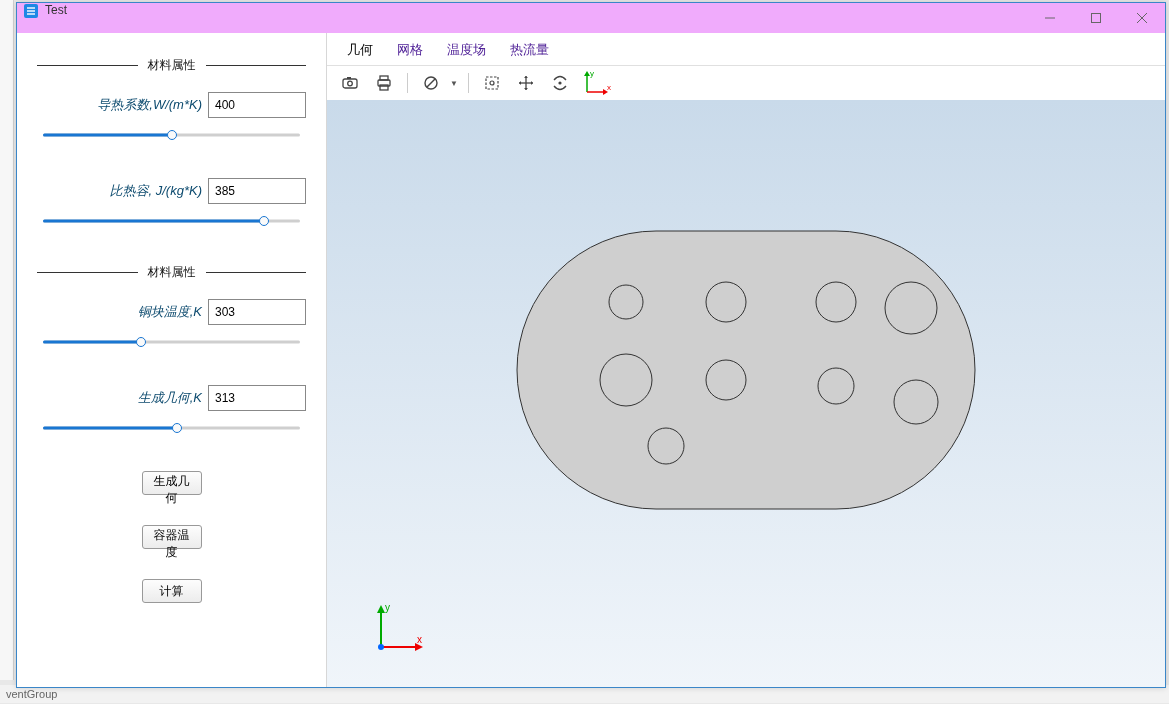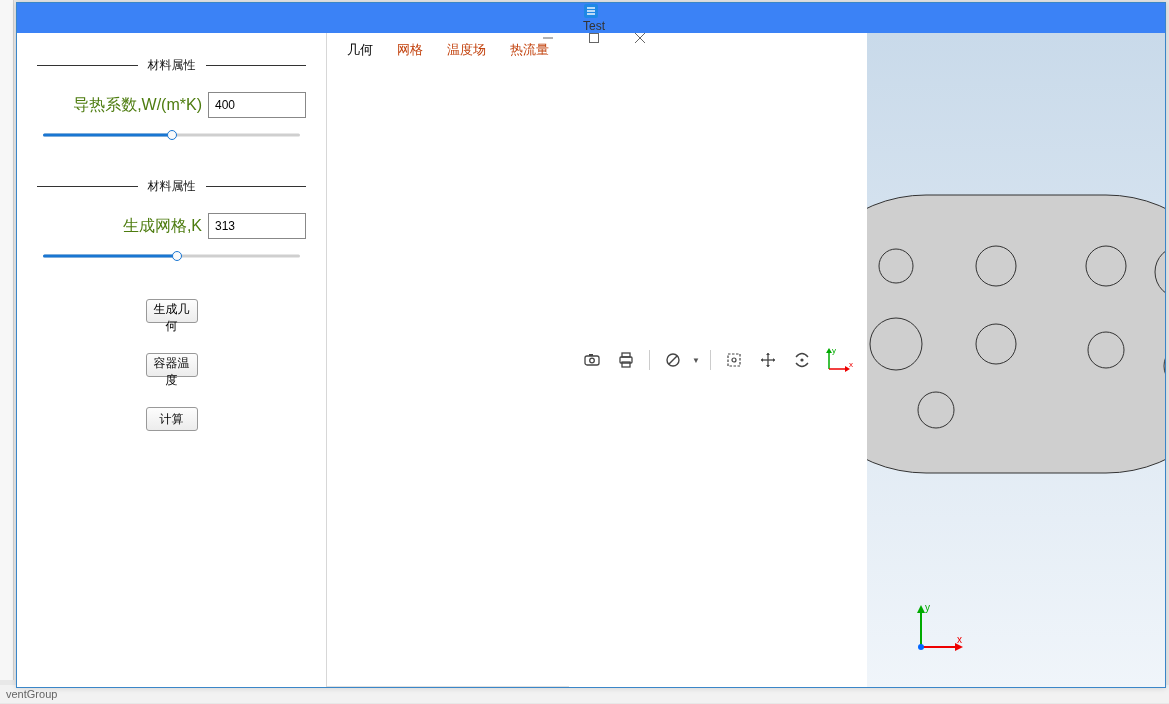--- a/index.html
+++ b/index.html
@@ -1,44 +1,44 @@
 <!DOCTYPE html>
 <html><head>
 <meta charset="utf-8">
 <style>
   * { box-sizing: border-box; }
   html, body { margin: 0; padding: 0; height: 100%; font-family: "Microsoft YaHei", Tahoma, Arial, sans-serif; font-size: 12px; background: #e8e8e8; overflow: hidden; }
   .desktop { position: relative; width: 1169px; height: 704px; }
   .bg-strip { position: absolute; left: 0; top: 0; width: 14px; height: 680px; background: #f7f7f7; border-right: 1px solid #d0d0d0; }
   .bg-foot  { position: absolute; left: 0; bottom: 1px; width: 100%; height: 18px; background: #f2f2f2; font-size: 11px; color: #666; padding-left: 6px; line-height: 18px; }
   .win { position: absolute; left: 16px; top: 2px; width: 1150px; height: 686px; background: #ffffff; border: 1px solid #3a86c8; box-shadow: 0 0 6px rgba(0,0,0,.15); display: flex; flex-direction: column; }
-  .titlebar { height: 30px; background: #3b82f6; display: flex; align-items: center; padding: 0 0 0 6px; flex-direction: column; }
+  .titlebar { height: 30px; background: #f0abfc; display: flex; align-items: flex-start; padding: 0 0 0 6px; }
   .titlebar .icon { width: 16px; height: 16px; margin-right: 6px; display: inline-flex; }
   .titlebar .ttl { color: #333; font-size: 12px; }
   .titlebar .spacer { flex: 1; }
   .winbtns { display: flex; height: 100%; }
   .winbtn { width: 46px; height: 100%; display: flex; align-items: center; justify-content: center; color: #666; }
   .body { flex: 1; display: flex; overflow: hidden; }
   .side { width: 310px; border-right: 1px solid #d7d7d7; padding: 10px 20px 10px 20px; overflow: hidden; }
   .group-hdr { display: flex; align-items: center; margin: 14px 0 18px; }
   .group-hdr .line { flex: 1; height: 1px; background: #333; }
   .group-hdr .cap { padding: 0 10px; font-size: 12px; color: #111; }
   .param { margin-bottom: 36px; }
   .param-row { display: flex; align-items: center; justify-content: flex-end; gap: 6px; margin-bottom: 10px; }
-  .param-row label { font-size: 16px; color: #4d7c0f; }
+  .param-row label { font-size: 13px; color: #0c4a6e; font-style: italic; }
   .param-row input { width: 98px; height: 26px; border: 1px solid #888; padding: 0 6px; font-size: 12px; }
   .slider-wrap { position: relative; height: 14px; margin: 0 6px; }
   .slider-track-full { position: absolute; left: 0; right: 0; top: 50%; height: 3px; background: #cfcfcf; transform: translateY(-50%); border-radius: 2px; }
   .slider-track-val  { position: absolute; left: 0; top: 50%; height: 3px; background: #1976d2; transform: translateY(-50%); border-radius: 2px; }
   .slider-thumb { position: absolute; top: 50%; width: 10px; height: 10px; background: #fafafa; border: 1px solid #1976d2; border-radius: 50%; transform: translate(-50%, -50%); }
   .btns { display: flex; flex-direction: column; align-items: center; gap: 30px; margin-top: 36px; }
-  .btns button { width: 52px; height: 24px; background: linear-gradient(#fdfdfd,#ececec); border: 1px solid #999; border-radius: 3px; font-size: 12px; cursor: pointer; }
-  .main { flex: 1; display: flex; flex-direction: row; }
+  .btns button { width: 60px; height: 24px; background: linear-gradient(#fdfdfd,#ececec); border: 1px solid #999; border-radius: 3px; font-size: 12px; cursor: pointer; }
+  .main { flex: 1; display: flex; flex-direction: column; }
   .tabs { display: flex; gap: 16px; padding: 6px 16px 4px; border-bottom: 1px solid #e0e0e0; }
-  .tab { font-size: 13px; color: #c2410c; padding: 2px 4px; cursor: pointer; }
+  .tab { font-size: 13px; color: #4c1d95; padding: 2px 4px; cursor: pointer; }
   .tab.active { color: #000; }
   .toolbar { display: flex; align-items: center; gap: 8px; padding: 4px 10px; }
   .tbtn { width: 26px; height: 26px; display: inline-flex; align-items: center; justify-content: center; border-radius: 3px; }
   .tsep { width: 1px; height: 20px; background: #ccc; margin: 0 2px; }
   .drop-caret { font-size: 8px; color: #555; margin-left: -2px; }
   .viewport { flex: 1; background: linear-gradient(#c9daea, #f0f5fa); position: relative; overflow: hidden; }
   .plate { position: absolute; left: 50%; top: 46%; transform: translate(-50%,-50%); }
   .triad { position: absolute; left: 40px; bottom: 30px; }
   .triad-toolbar { width: 34px; height: 26px; position: relative; }
   svg { display: block; }
@@ -97,31 +97,53 @@
             <label>导热系数,W/(m*K)</label>
             <input type="text" value="400" style="">
           </div>
           <div class="slider-wrap">
             <div class="slider-track-full"></div>
             <div class="slider-track-val" style="width: 50%;"></div>
             <div class="slider-thumb" style="left: 50%;"></div>
           </div>
         </div>
 
+        <div class="param">
+          <div class="param-row">
+            <label>比热容, J/(kg*K)</label>
+            <input type="text" value="385" style="">
+          </div>
+          <div class="slider-wrap">
+            <div class="slider-track-full"></div>
+            <div class="slider-track-val" style="width: 86%;"></div>
+            <div class="slider-thumb" style="left: 86%;"></div>
+          </div>
+        </div>
 
         <div class="group-hdr">
           <div class="line"></div>
             <div class="cap">材料属性</div>
             <div class="line"></div>
         </div>
 
-
-        <div class="param">
-          <div class="param-row">
-            <label>生成网格,K</label>
+        <div class="param">
+          <div class="param-row">
+            <label>铜块温度,K</label>
+            <input type="text" value="303" style="">
+          </div>
+          <div class="slider-wrap">
+            <div class="slider-track-full"></div>
+            <div class="slider-track-val" style="width: 38%;"></div>
+            <div class="slider-thumb" style="left: 38%;"></div>
+          </div>
+        </div>
+
+        <div class="param">
+          <div class="param-row">
+            <label>生成几何,K</label>
             <input type="text" value="313" style="">
           </div>
           <div class="slider-wrap">
             <div class="slider-track-full"></div>
             <div class="slider-track-val" style="width: 52%;"></div>
             <div class="slider-thumb" style="left: 52%;"></div>
           </div>
         </div>
 
         <div class="btns">

